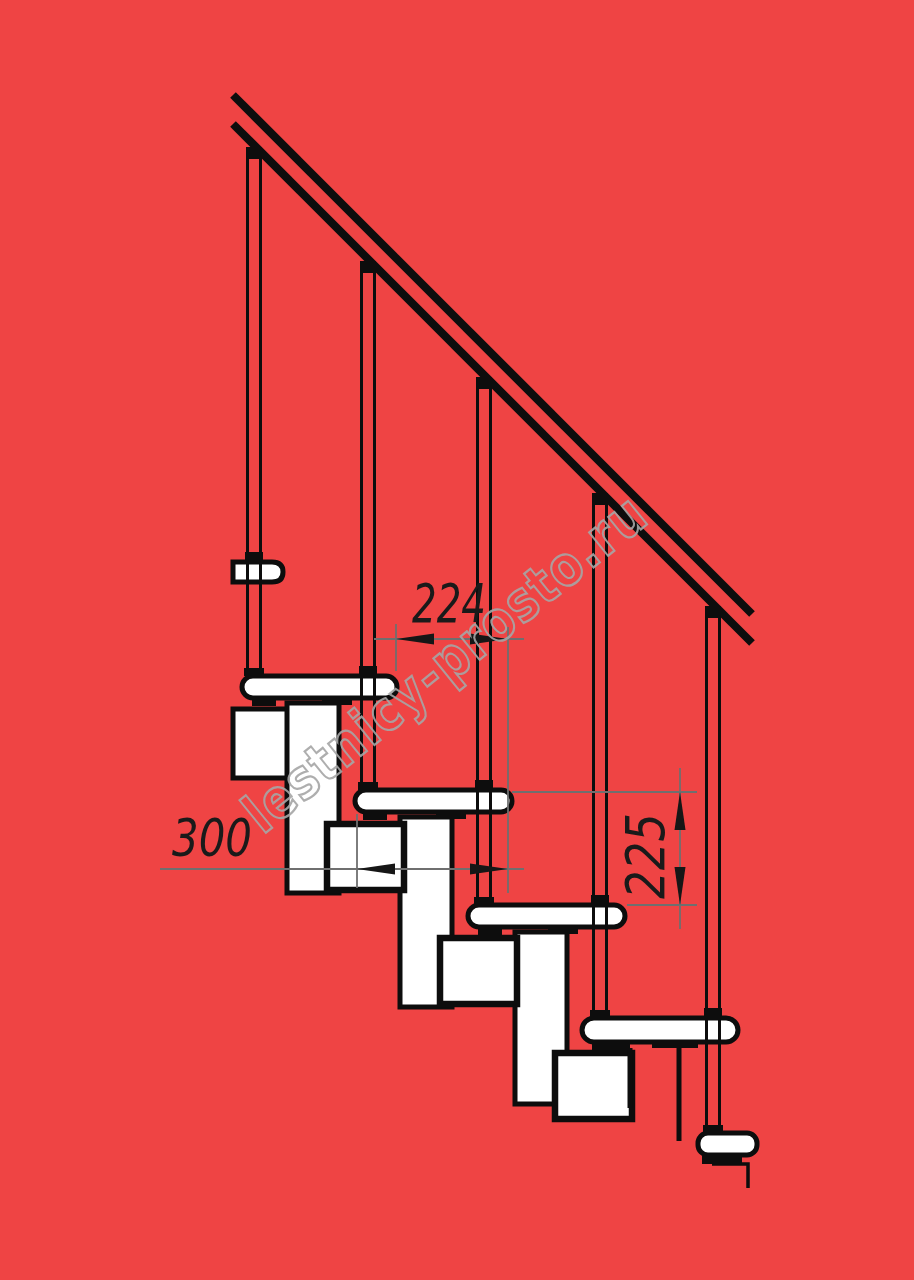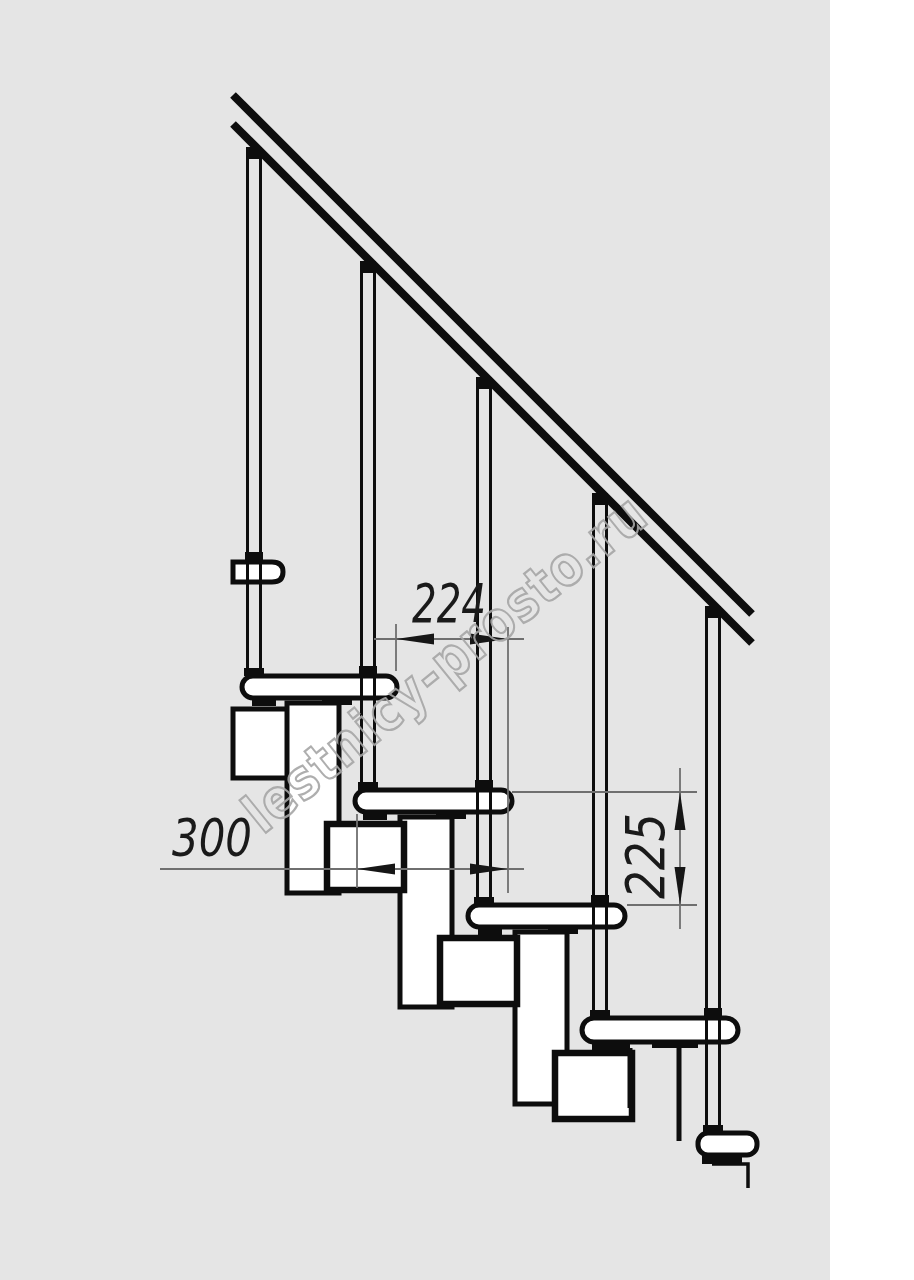--- a/index.html
+++ b/index.html
@@ -1,19 +1,19 @@
 <!DOCTYPE html>
 <html><head>
 <meta charset="utf-8">
 <style>
   html,body{margin:0;padding:0;background:#ffffff;}
   .canvas{
     position:relative;
-    width:830px;height:1280px;
-    background:#e5e5e5;
+    width:914px;height:1280px;
+    background:#ef4444;
     overflow:hidden;
     font-family:"DejaVu Sans",sans-serif;
   }
   svg{display:block;}
   .outline{fill:#ffffff;stroke:#0d0d0d;stroke-width:5;}
   .outline-thick{fill:#ffffff;stroke:#0d0d0d;stroke-width:6.5;}
   .solid{fill:#0d0d0d;stroke:none;}
   .thin{stroke:#6f6f6f;stroke-width:1.8;fill:none;}
   .dim-arrow{fill:#161616;stroke:none;}
   .dim-text{

